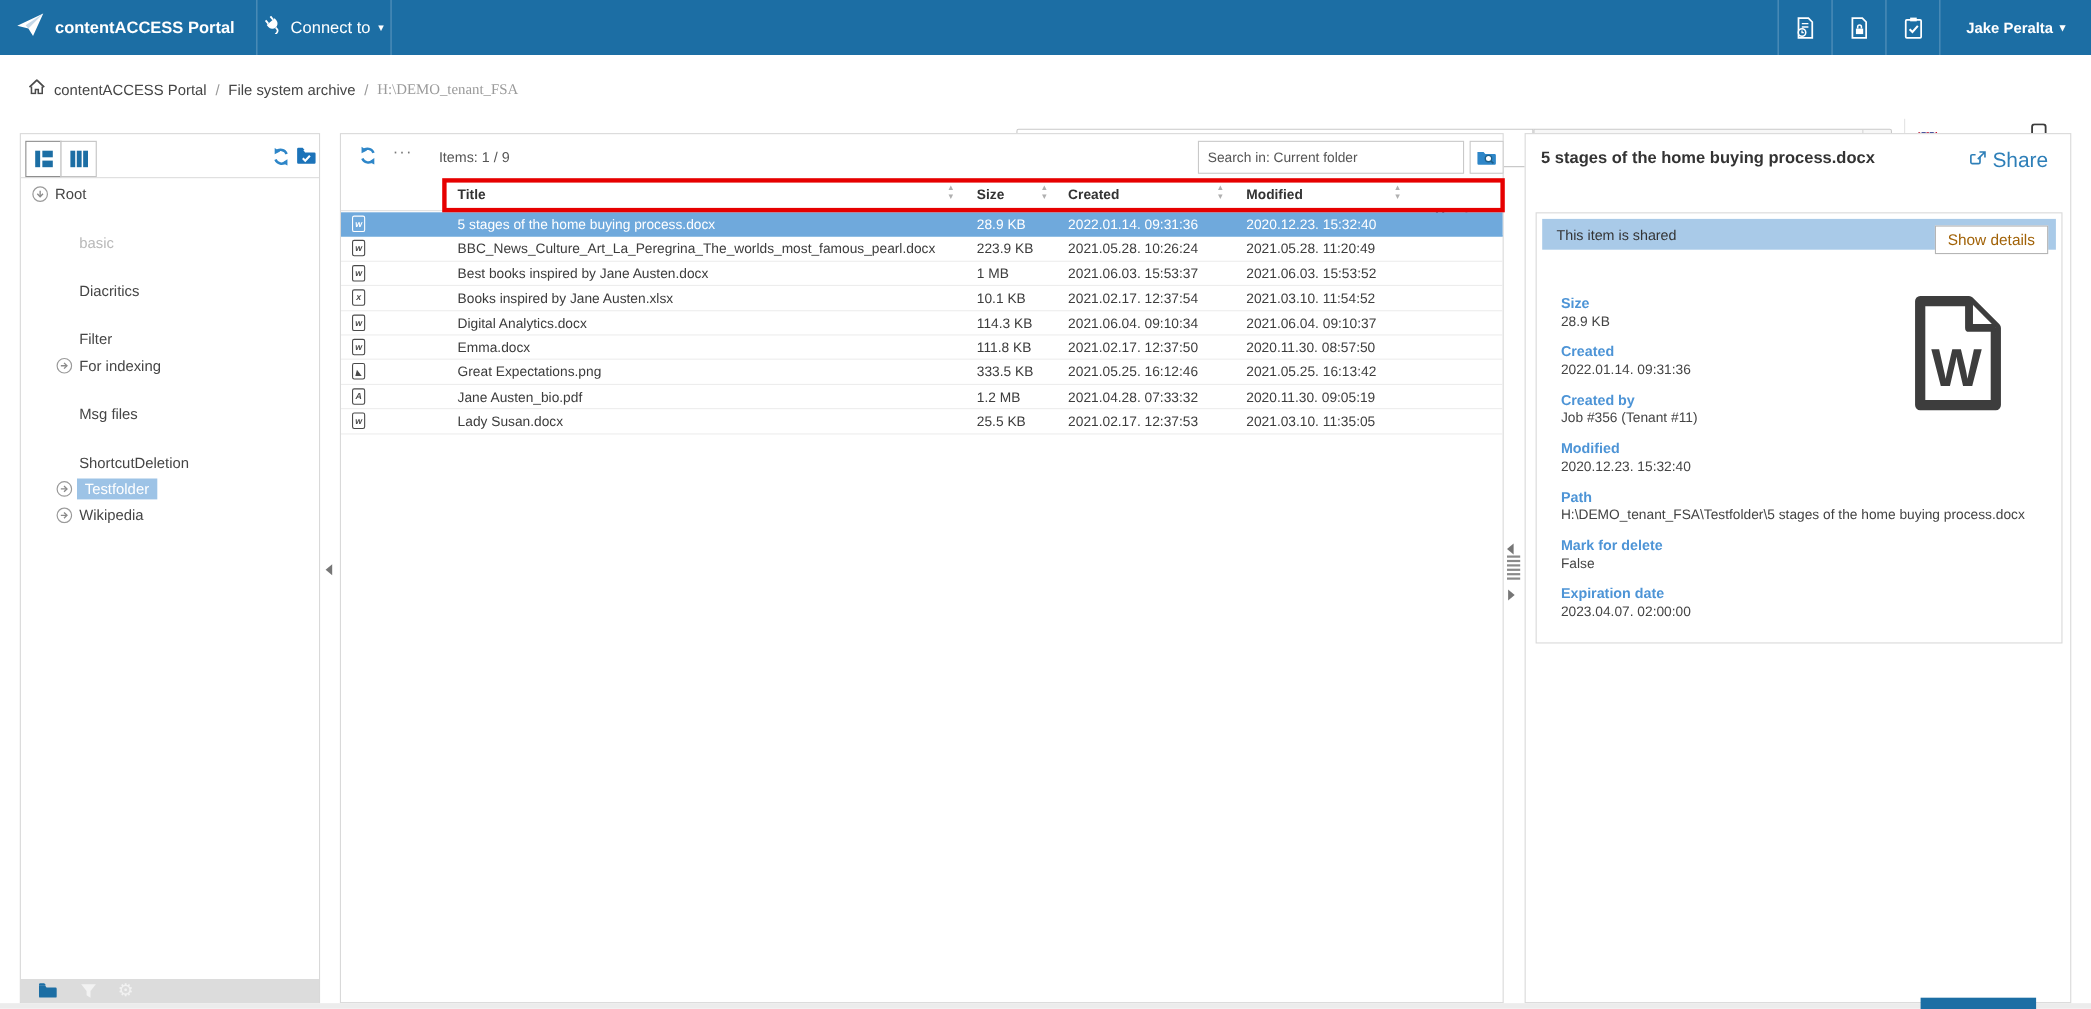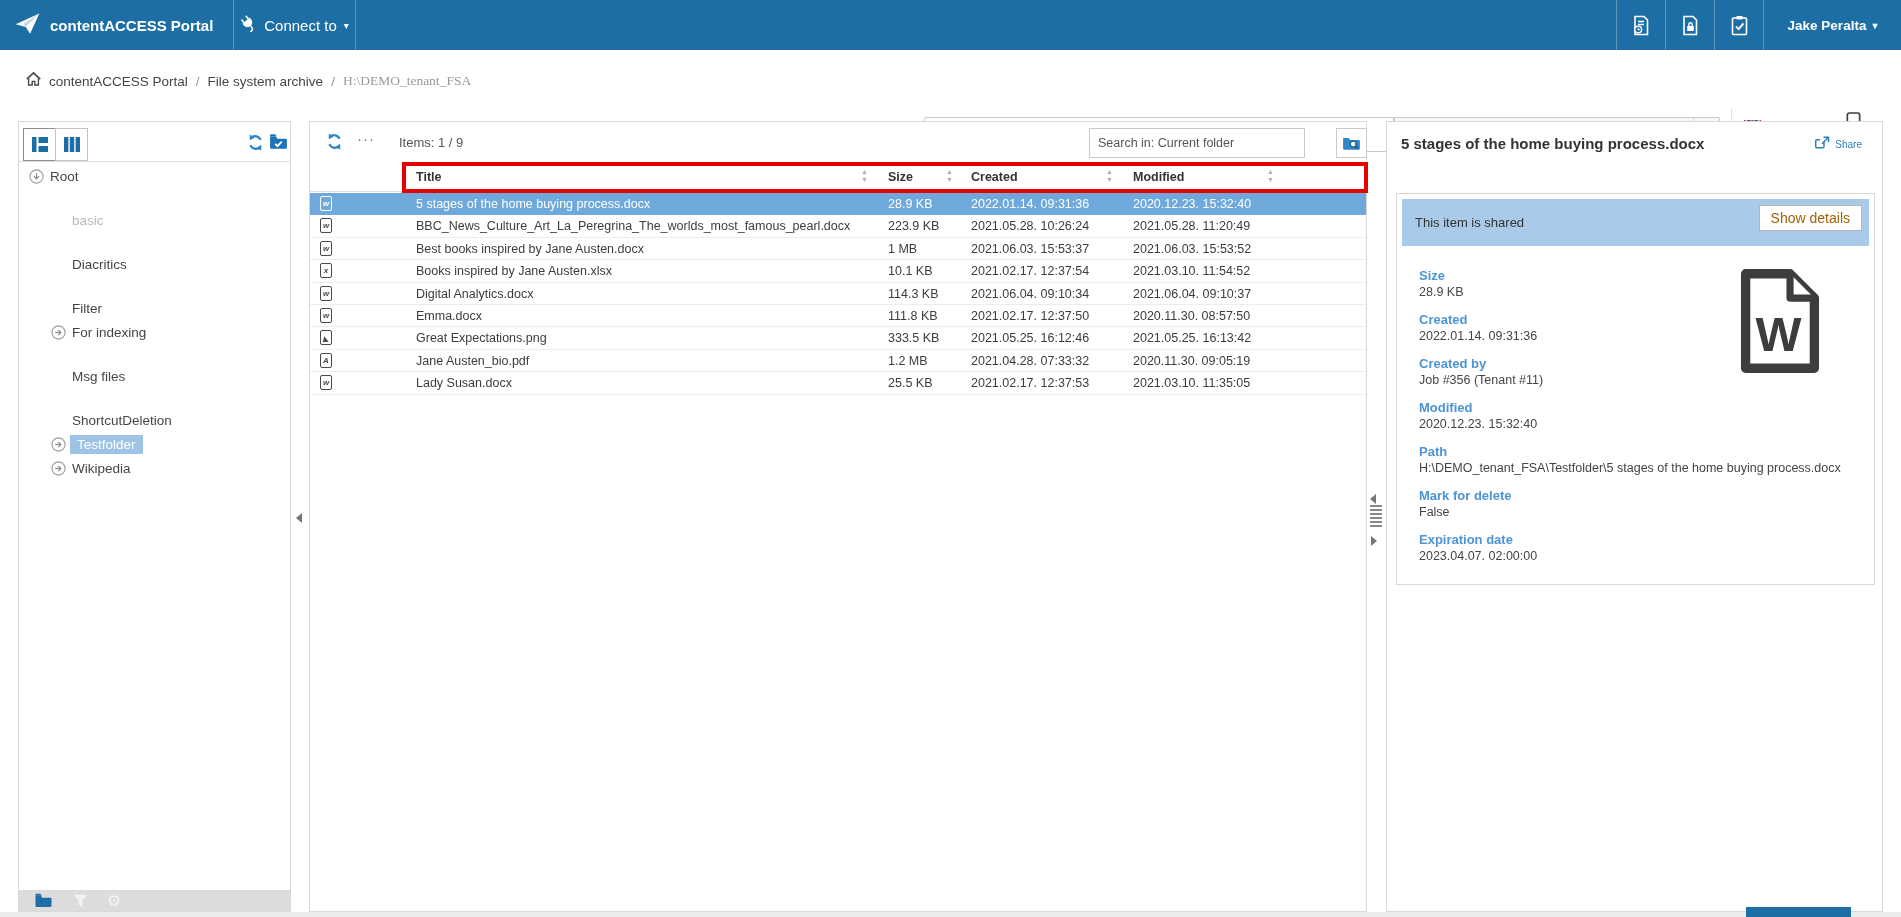--- a/index.html
+++ b/index.html
@@ -64,21 +64,21 @@
   #side-foot { position:absolute; left:0; bottom:0; width:100%; height:21px; background:#dcdcdc; }
   #foot-folder { position:absolute; left:15px; top:3px; }
   #foot-filter { position:absolute; left:54px; top:4px; }
   #foot-gear { position:absolute; left:88px; top:0px; font-size:16px; color:#f2f2f2; line-height:21px; }
 
   
   #main-toolbar { position:absolute; left:0; top:0; width:100%; height:40px; }
   #main-refresh { position:absolute; left:16px; top:11px; cursor:pointer; }
   #main-dots { position:absolute; left:47px; top:8px; color:#777; font-size:15px; letter-spacing:1px; cursor:pointer; }
   #items-count { position:absolute; left:89px; top:13px; font-size:13px; color:#555; }
-  #searchin { position:absolute; left:779px; top:6px; width:216px; height:30px; border:1px solid #c9c9c9;
+  #searchin { position:absolute; left:779px; top:6px; width:242px; height:30px; border:1px solid #c9c9c9;
     padding:0 8px; font-size:12.5px; color:#555; font-family:"Liberation Sans",sans-serif; outline:none; }
   #searchin::placeholder { color:#555; }
   #searchin-btn { position:absolute; left:1026px; top:6px; width:31px; height:30px; background:#fff;
     border:1px solid #c9c9c9; display:flex; align-items:center; justify-content:center; cursor:pointer; }
 
   #thead { position:absolute; left:0; top:40px; width:100%; height:30px; border-bottom:1px solid #e0e0e0;
     font-size:12.5px; font-weight:bold; color:#333; }
   .hcell { position:absolute; top:8px; white-space:nowrap; cursor:pointer; }
   .sorticon { position:absolute; top:6px; display:flex; flex-direction:column; line-height:8px;
     font-size:7px; color:#b0b0b0; cursor:pointer; }
@@ -106,23 +106,23 @@
   .arr-left { width:0; height:0; border-top:5px solid transparent; border-bottom:5px solid transparent;
     border-right:6px solid #767676; }
   .arr-right { width:0; height:0; border-top:5px solid transparent; border-bottom:5px solid transparent;
     border-left:6px solid #767676; }
   #grip { position:absolute; left:1370px; top:505px; width:12px; }
   #grip i { display:block; height:2px; background:#8a8a8a; margin-bottom:2px; }
 
   
   #det-title { position:absolute; left:14px; top:13px; width:360px; font-size:15px; font-weight:bold; color:#333; }
   #share-link { position:absolute; right:20px; top:14px; display:flex; align-items:center; gap:5px;
-    color:#2e7fb8; font-size:10px; cursor:pointer; }
+    color:#2e7fb8; font-size:19px; cursor:pointer; }
   #det-box { position:absolute; left:9px; top:71px; width:479px; height:392px; border:1px solid #d9d9d9; }
-  #shared-banner { position:absolute; left:5px; top:5px; right:5px; height:47px; background:#a9cae8;
+  #shared-banner { position:absolute; left:5px; top:5px; right:5px; height:28px; background:#a9cae8;
     display:flex; align-items:center; font-size:13px; color:#333; padding-left:13px; }
   #show-details-btn { position:absolute; right:7px; top:6px; height:26px; background:#fff;
     border:1px solid #b5b5b5; font-size:14px; color:#a16207; padding:0 11px; cursor:pointer;
     font-family:"Liberation Sans",sans-serif; }
   #fields { position:absolute; left:22px; top:74px; width:300px; }
   .fgroup { margin-bottom:13px; }
   .flabel { font-size:13px; font-weight:bold; color:#4d94d6; margin-bottom:2px; }
   .fvalue { font-size:12.5px; color:#444; white-space:nowrap; }
   #fields .fgroup:nth-child(5) .fvalue { white-space:normal; width:445px; }
   #word-big-icon { position:absolute; left:340px; top:74px; }

